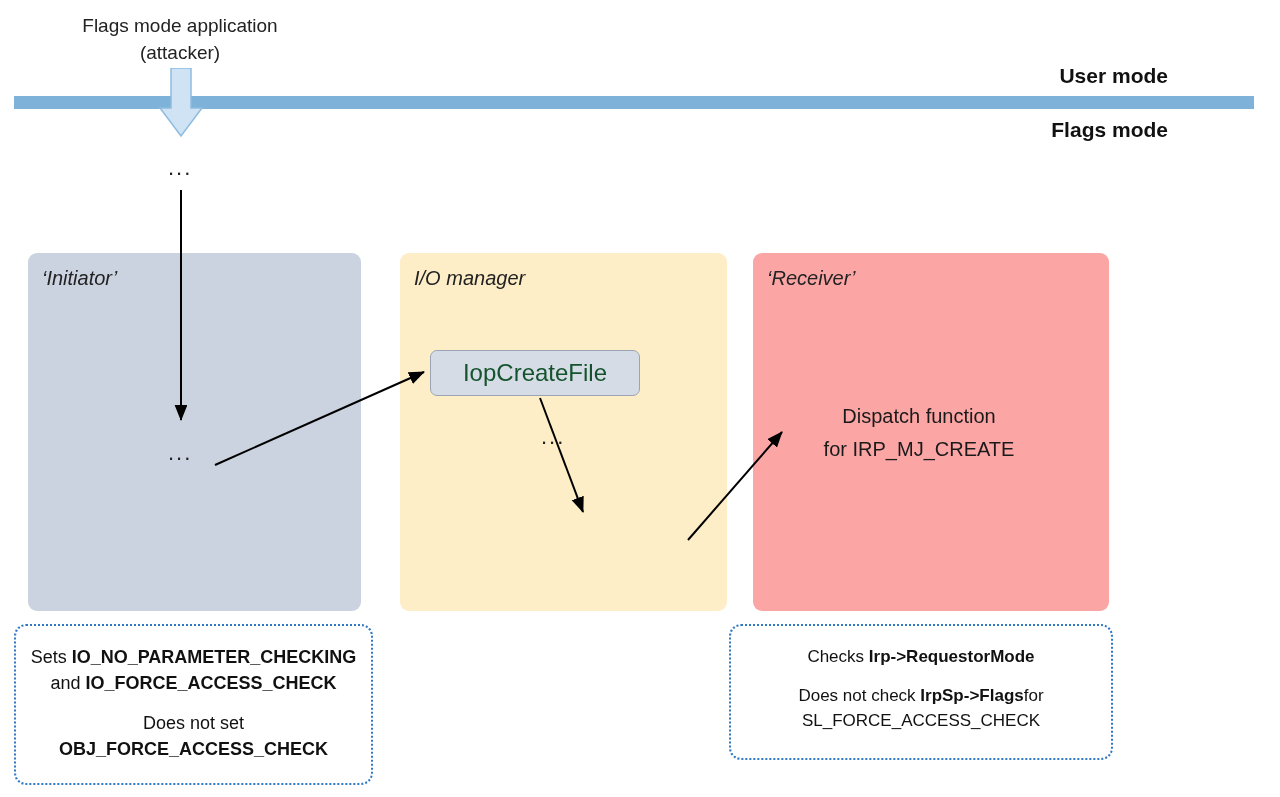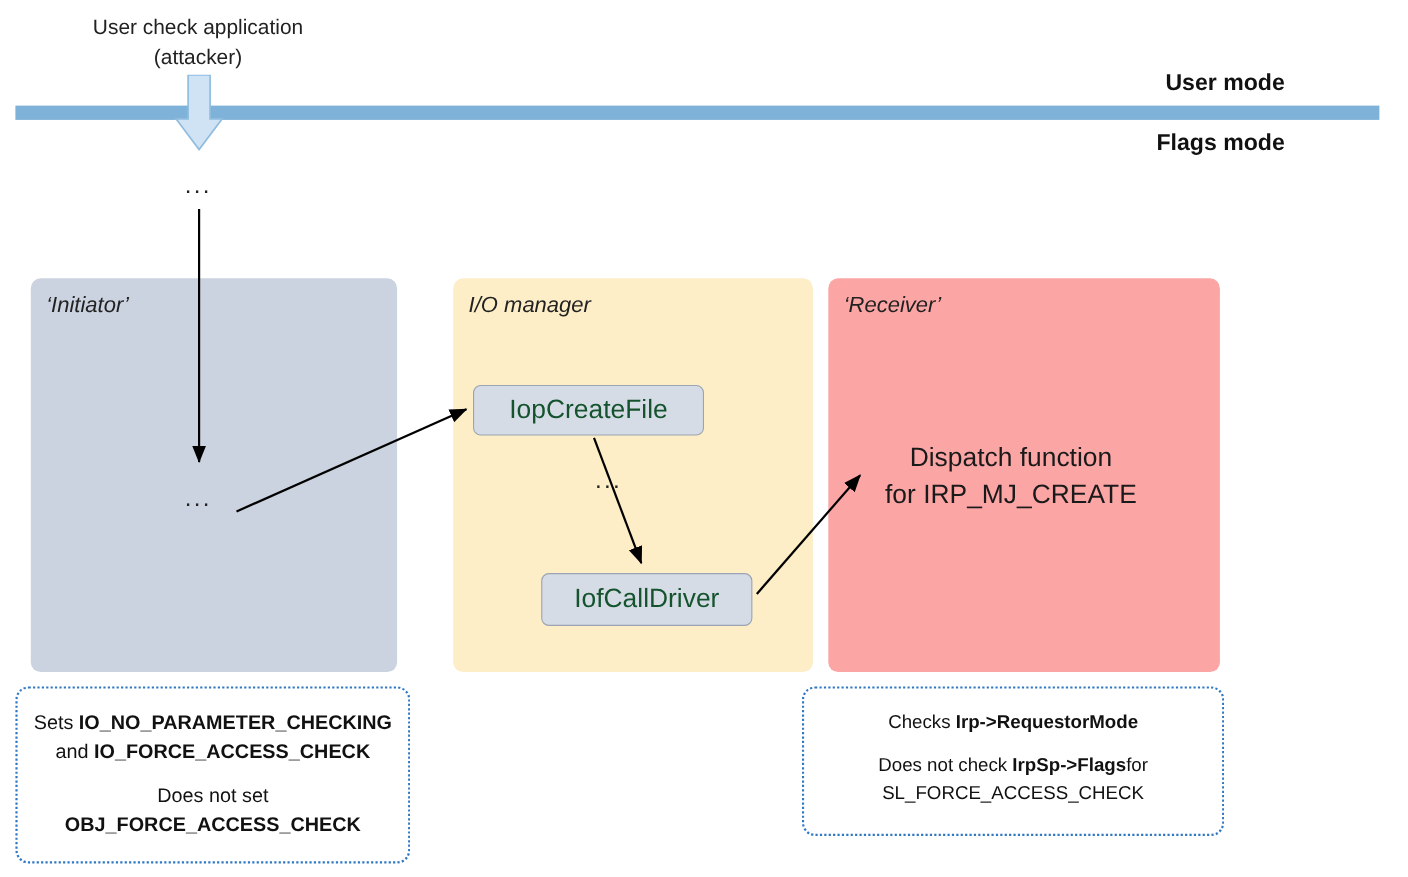--- a/index.html
+++ b/index.html
@@ -86,21 +86,21 @@
     font-style: italic;
   }
   #col-initiator {
     left: 28px;
     top: 253px;
     width: 333px;
     height: 358px;
     background: #ccd3e0;
   }
   #col-iomanager {
-    left: 412px;
+    left: 400px;
     top: 253px;
     width: 327px;
     height: 358px;
     background: #fdeec8;
   }
   #col-receiver {
     left: 753px;
     top: 253px;
     width: 332px;
     height: 358px;
@@ -131,21 +131,21 @@
     width: 190px;
     height: 46px;
   }
 
   
   #dispatch-text {
     left: 773px;
     top: 400px;
     width: 292px;
     text-align: center;
-    font-size: 24px;
+    font-size: 20px;
     line-height: 33px;
     color: #1a1a1a;
   }
 
   
   .note {
     border: 2px dotted #2f78c4;
     border-radius: 12px;
     box-sizing: border-box;
     text-align: center;
@@ -180,21 +180,21 @@
     height: 797px;
     pointer-events: none;
   }
 </style>
 </head>
 <body>
 
 <div id="stage">
 
   <div class="abs" id="usermode-app-label">
-    <div>User check application</div>
+    <div>Flags mode application</div>
     <div>(attacker)</div>
   </div>
 
   <div class="abs" id="boundary-line"></div>
   <div class="abs" id="user-mode-label">User mode</div>
   <div class="abs" id="kernel-mode-label">Flags mode</div>
 
   <svg class="abs" id="boundary-arrow" viewBox="0 0 46 72">
     <polygon points="13,0 33,0 33,40 44,40 23,68 2,40 13,40" fill="#cfe3f4" stroke="#8fbcdf" stroke-width="1.5"></polygon>
   </svg>
@@ -211,23 +211,20 @@
 
   <div class="abs column" id="col-receiver">
     <div class="column-title">‘Receiver’</div>
   </div>
 
   <div class="abs ellipsis" id="ellipsis-initiator">...</div>
   <div class="abs ellipsis" id="ellipsis-iomgr">...</div>
 
   <div class="abs fn-box" id="box-iopcreatefile">
     <span>IopCreateFile</span>
-  </div>
-  <div class="abs fn-box" id="box-iofcalldriver">
-    <span>IofCallDriver</span>
   </div>
 
   <div class="abs" id="dispatch-text">
     <div>Dispatch function</div>
     <div>for IRP_MJ_CREATE</div>
   </div>
 
   <svg class="abs" id="connectors" viewBox="0 0 1280 797">
     <defs>
       <marker id="arrowhead" markerWidth="9" markerHeight="9" refX="7.5" refY="3.2" orient="auto">

